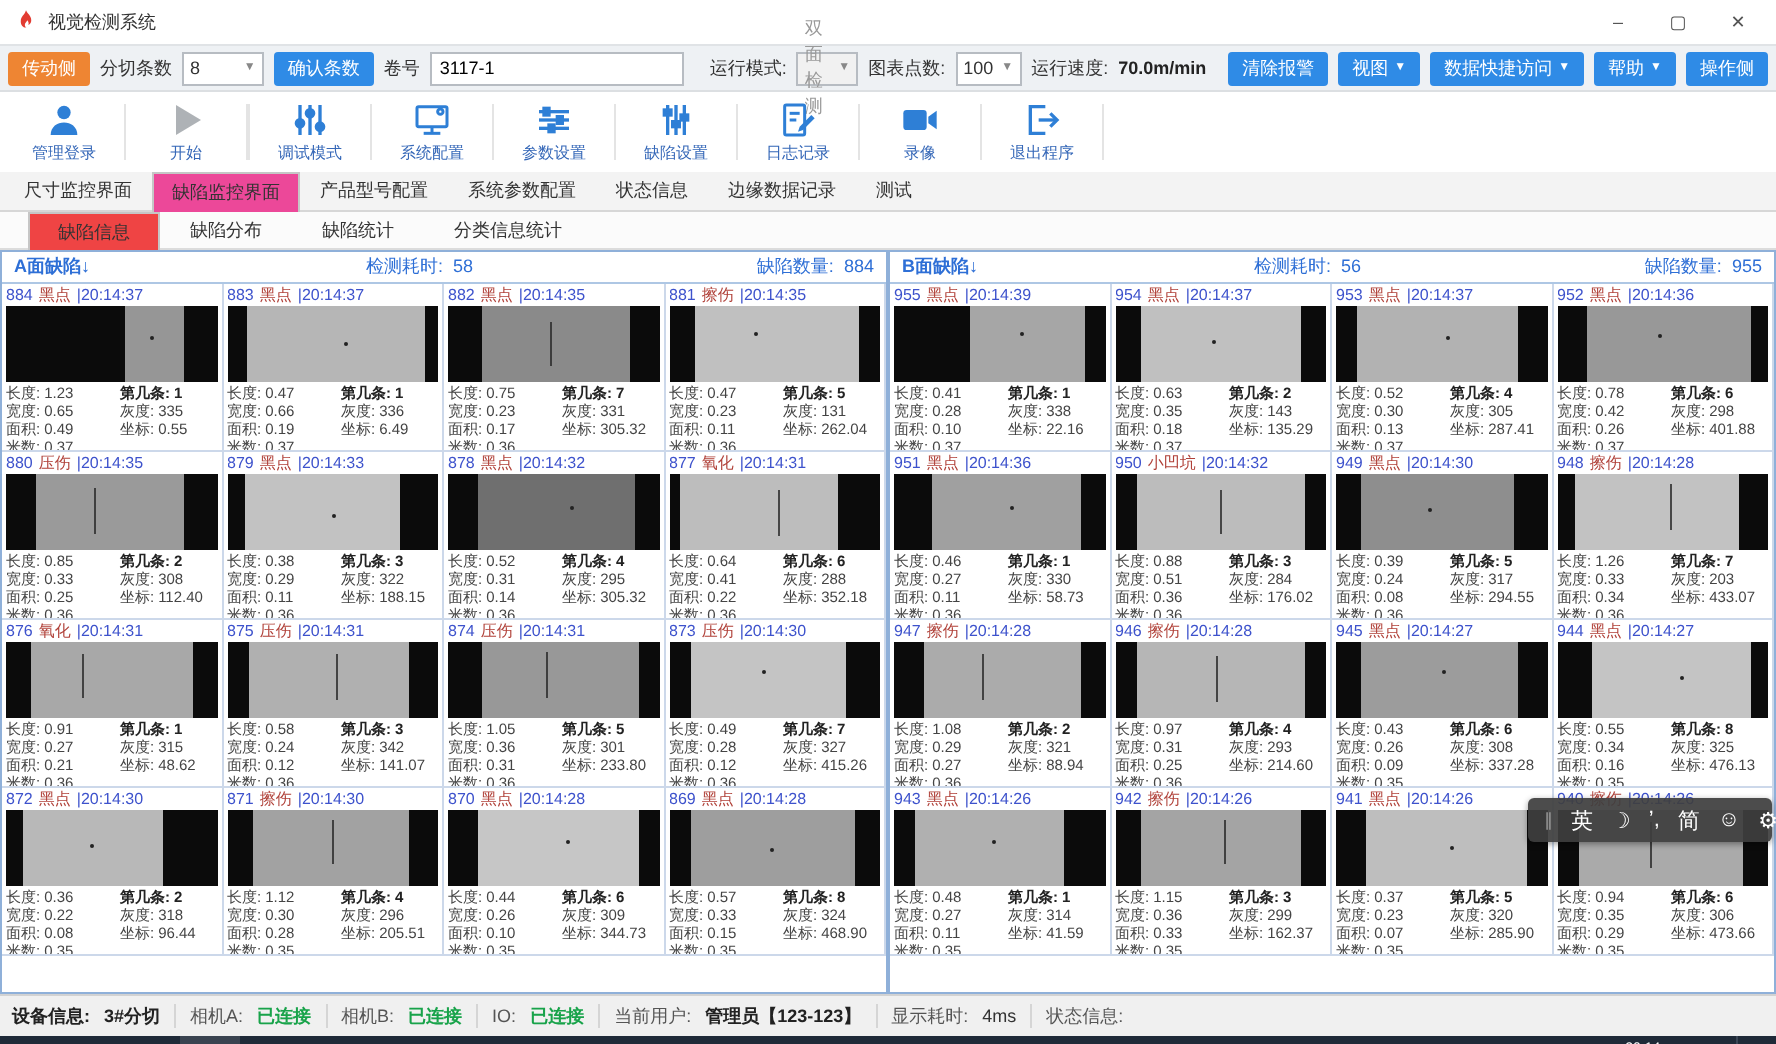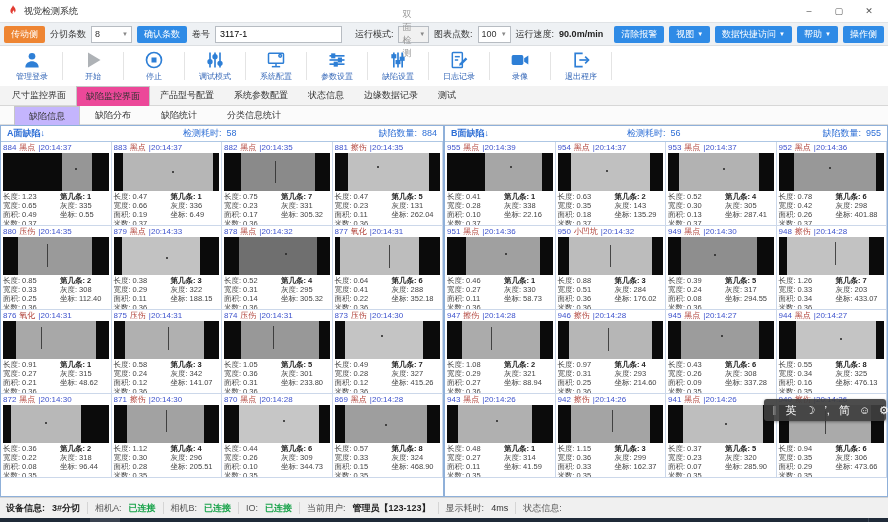--- a/index.html
+++ b/index.html
@@ -38,21 +38,21 @@
   .adiv { width:1px; height:28px; background:#e4e4e4; }
 
   
   .tabs { height:20px; background:#f3f3f3; display:flex; align-items:flex-end; padding-left:2px; border-bottom:1px solid #d7d7d7; }
   .tab { font-size:9px; color:#333; padding:3px 9px 3px; border:1px solid transparent; border-bottom:none; cursor:pointer; white-space:nowrap; }
   .tab.active { background:#ec4899; border-color:#c6c6c6; position:relative; top:1px; }
 
   
   .subtabs { height:19px; background:#fbfbfb; display:flex; align-items:flex-end; padding-left:14px; border-bottom:1px solid #dcdcdc; }
   .subtab { font-size:9px; color:#333; padding:3px 14px 2px; border:1px solid transparent; border-bottom:none; cursor:pointer; white-space:nowrap; }
-  .subtab.active { background:#c4b5fd; border-color:#c6c6c6; position:relative; top:1px; }
+  .subtab.active { background:#ef4444; border-color:#c6c6c6; position:relative; top:1px; }
 
   
   .panels { display:flex; height:372px; }
   .panel { width:444px; border:1px solid #8fb0d9; display:flex; flex-direction:column; background:#fff; }
   .panel-head { height:16px; display:flex; align-items:center; padding:0 6px; font-size:9px; color:#2e6fd6; border-bottom:1px solid #aec7e4; }
   .panel-head .ptitle { font-weight:bold; }
   .panel-head .pmid { margin:16px auto; }
   .panel-head .pright { margin-left:4px; }
   .grid { flex:1; display:grid; grid-template-columns:repeat(4,1fr); grid-auto-rows:84px; }
   .cell { border-right:1px solid #ccd8ea; border-bottom:1px solid #ccd8ea; padding:0 2px; overflow:hidden; cursor:pointer; background:#fff; }
@@ -129,21 +129,21 @@
   <span class="combo disabled" style="width:66px">
     <span>双面检测</span>
       <span class="caret">▼</span>
   </span>
   <span class="lbl">图表点数:</span>
   <span class="combo" style="width:44px">
     <span>100</span>
       <span class="caret">▼</span>
   </span>
   <span class="lbl">运行速度:</span>
-  <span class="lbl speed">90.0m/min</span>
+  <span class="lbl speed">70.0m/min</span>
   <span class="btn blue" style="margin-left:6px">清除报警</span>
   <span class="btn blue menu-btn">
       <span>视图</span>
       <span class="caret">▼</span>
     </span>
   <span class="btn blue menu-btn">
       <span>数据快捷访问</span>
       <span class="caret">▼</span>
     </span>
   <span class="btn blue menu-btn">
@@ -166,29 +166,20 @@
     <span class="adiv"></span>
   <div class="action">
     <span class="aicon">
         <svg width="20" height="20" viewBox="0 0 24 24">
           <polygon points="6,3 21,12 6,21" fill="#aeb2b6"></polygon>
         </svg>
       </span>
     <span class="alabel">开始</span>
   </div>
     <span class="adiv"></span>
-  <div class="action">
-    <span class="aicon">
-        <svg width="20" height="20" viewBox="0 0 24 24">
-          <circle cx="12" cy="12" r="9" fill="none" stroke="#2e7fd6" stroke-width="2"></circle>
-          <rect x="9" y="9" width="6" height="6" fill="#2e7fd6"></rect>
-        </svg>
-      </span>
-    <span class="alabel">停止</span>
-  </div>
     <span class="adiv"></span>
   <div class="action">
     <span class="aicon">
         <svg width="20" height="20" viewBox="0 0 24 24" stroke="#2e7fd6" stroke-width="2" fill="#2e7fd6">
           <line x1="6" y1="3" x2="6" y2="21"></line>
           <line x1="12" y1="3" x2="12" y2="21"></line>
           <line x1="18" y1="3" x2="18" y2="21"></line>
           <circle cx="6" cy="14" r="2.2"></circle>
           <circle cx="12" cy="8" r="2.2"></circle>
           <circle cx="18" cy="16" r="2.2"></circle>

